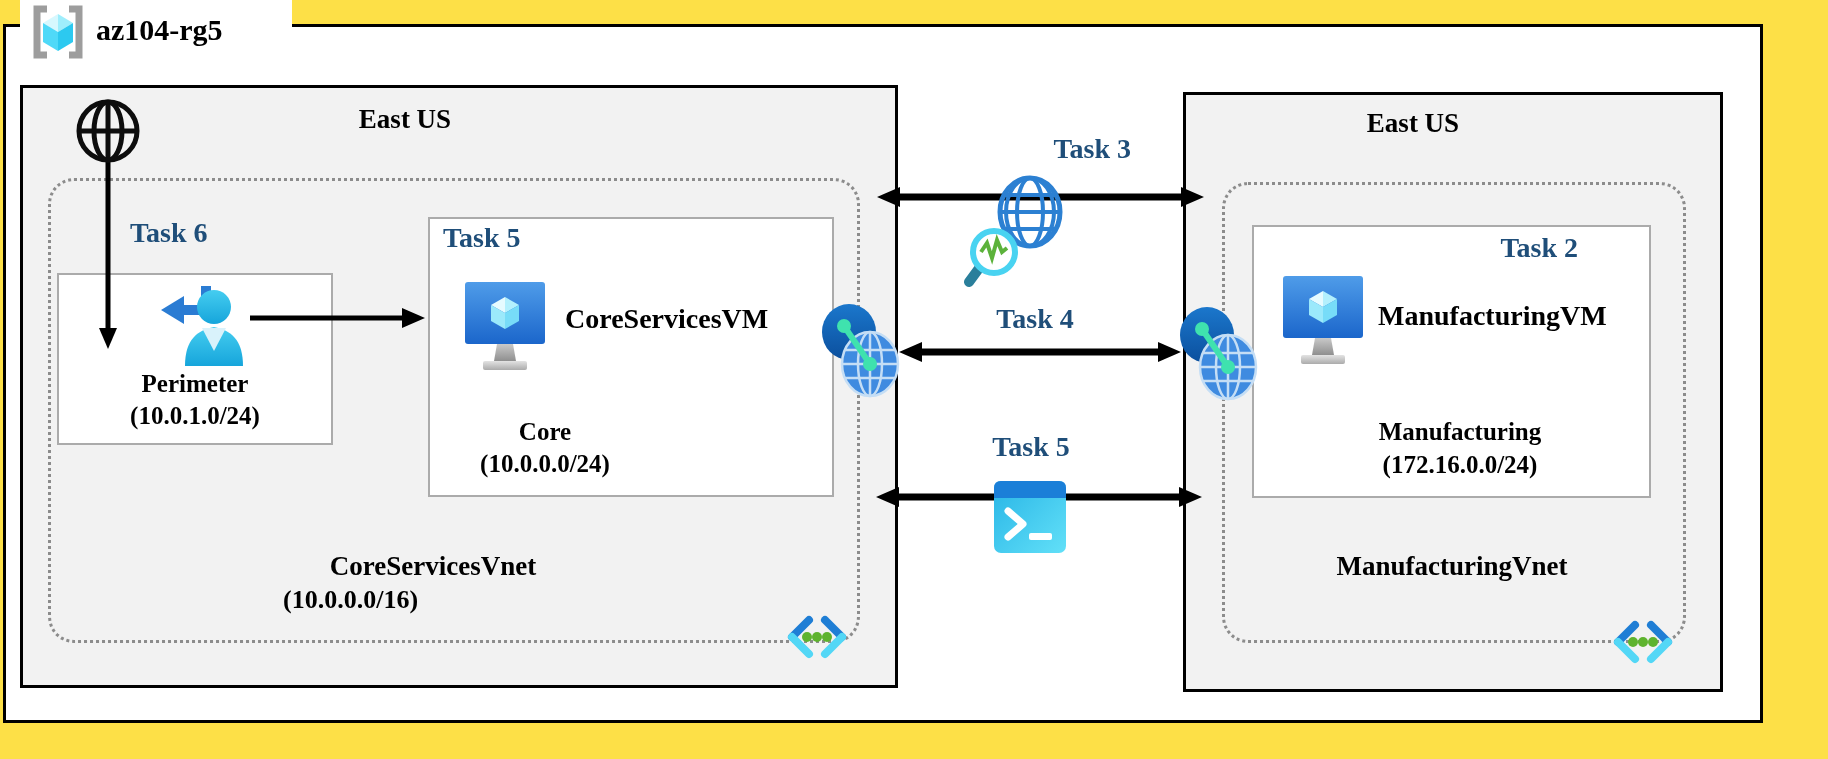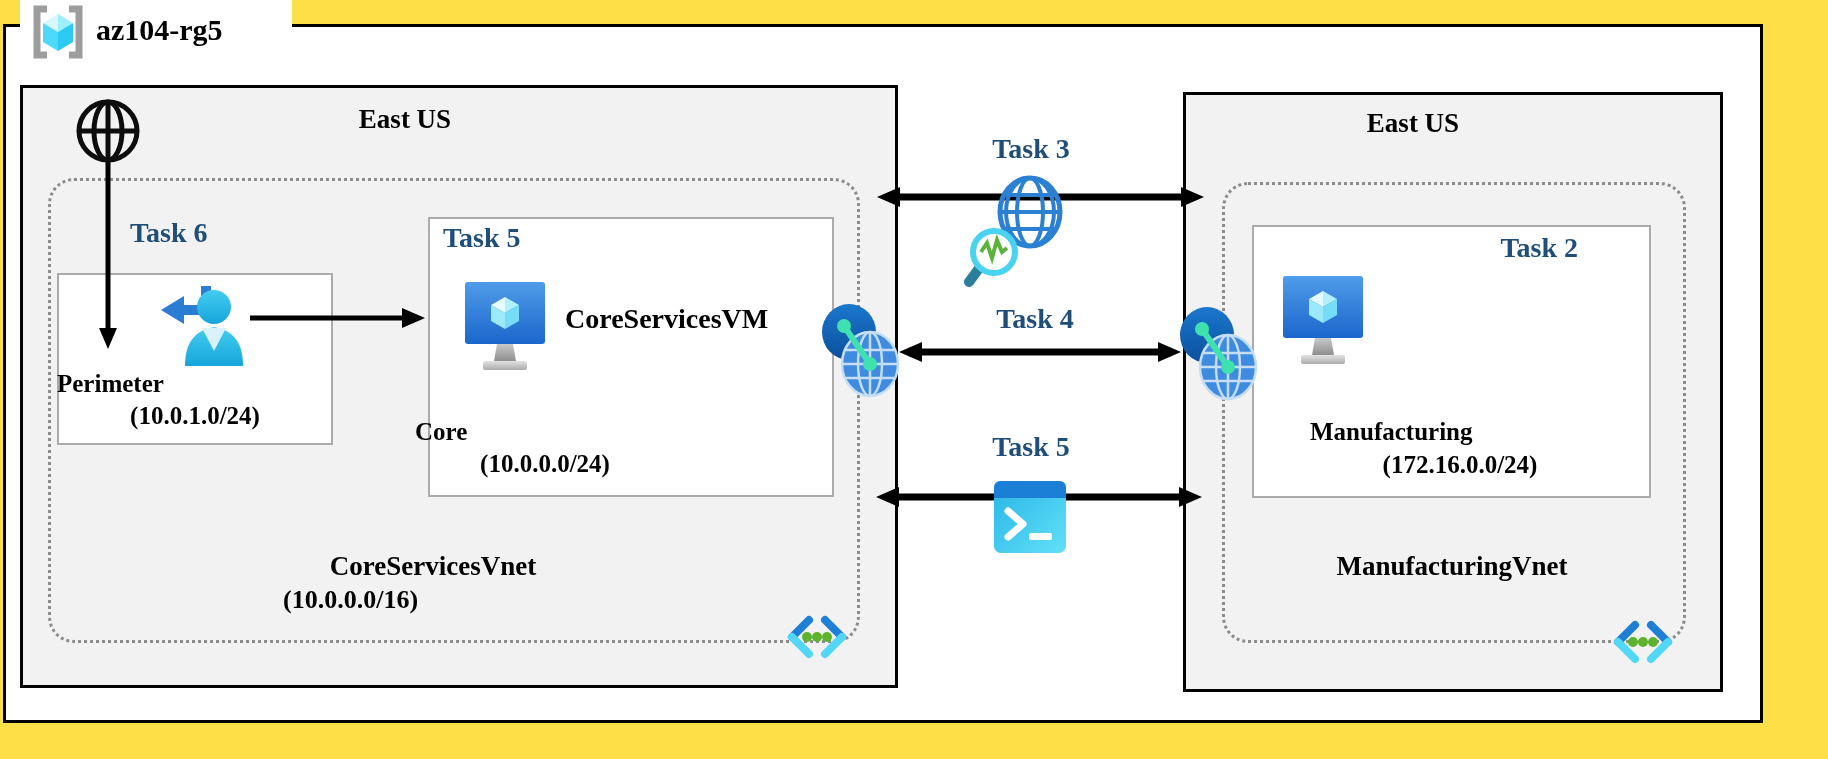--- a/index.html
+++ b/index.html
@@ -16,21 +16,21 @@
   .region-title{font-size:27px;z-index:4;text-align:center;white-space:nowrap;}
   .vnet-dotted{border:3px dotted #8c8c8c;border-radius:26px;z-index:3;}
   .vnet-left{left:48px;top:178px;width:812px;height:465px;}
   .vnet-right{left:1222px;top:182px;width:464px;height:461px;}
   .subnet-box{background:#fff;border:2px solid #ababab;z-index:4;}
   .box-perimeter{left:57px;top:273px;width:276px;height:172px;}
   .box-core{left:428px;top:217px;width:406px;height:280px;}
   .box-mfg{left:1252px;top:225px;width:399px;height:273px;}
   .task{color:#1F4E79;font-size:28px;z-index:6;white-space:nowrap;}
   .vm-name{font-size:28px;z-index:6;white-space:nowrap;}
-  .subnet-name{font-size:25px;z-index:6;white-space:nowrap;}
+  .subnet-name{font-size:25px;z-index:6;text-align:center;white-space:nowrap;}
   .subnet-cidr{font-size:25px;z-index:6;text-align:center;white-space:nowrap;}
   .vnet-name{font-size:27px;z-index:6;text-align:center;white-space:nowrap;}
   .vnet-cidr{font-size:26px;z-index:6;text-align:left;white-space:nowrap;}
   .arrow{z-index:5;}
   .icon{z-index:7;}
   .icon-under{z-index:6;}
 </style>
 </head>
 <body>
 
@@ -133,21 +133,21 @@
       <path d="M25 9 L8 26" stroke="#1f7ed5"></path>
       <path d="M8 26 L25 43" stroke="#53d7f6"></path>
       <path d="M41 9 L58 26" stroke="#1f7ed5"></path>
       <path d="M58 26 L41 43" stroke="#53d7f6"></path>
     </g>
     <circle cx="23" cy="26" r="5" fill="#5eb32e"></circle>
     <circle cx="33" cy="26" r="5" fill="#5eb32e"></circle>
     <circle cx="43" cy="26" r="5" fill="#5eb32e"></circle>
   </svg>
 
-  <div class="abs task" style="left:931px;top:133px;width:200px;text-align:center">Task 3</div>
+  <div class="abs task" style="left:931px;top:133px;width:200px;text-align:right">Task 3</div>
   <svg class="abs arrow" style="left:876px;top:183px" width="329" height="28">
     <line x1="20" y1="14" x2="309" y2="14" stroke="#000" stroke-width="7"></line>
     <polygon points="1,14 24,4 24,24" fill="#000"></polygon>
     <polygon points="328,14 305,4 305,24" fill="#000"></polygon>
   </svg>
   <svg class="abs icon-under abs" style="left:964px;top:172px;position:absolute" width="112" height="122" viewBox="0 0 112 122">
     <defs>
         <clipPath id="nwclip">
           <ellipse cx="66" cy="40" rx="30" ry="34"></ellipse>
         </clipPath>
@@ -262,20 +262,21 @@
       </linearGradient>
     </defs>
     <rect x="2" y="2" width="80" height="62" rx="3" fill="url(#vmg2)"></rect>
     <polygon points="42,17 28,25 42,33" fill="#e6fbff"></polygon>
     <polygon points="42,17 56,25 42,33" fill="#b3f0fd"></polygon>
     <polygon points="28,25 42,33 42,49 28,41" fill="#9be9fb"></polygon>
     <polygon points="56,25 42,33 42,49 56,41" fill="#77dcf8"></polygon>
     <polygon points="34,64 50,64 53,81 31,81" fill="url(#stg2)"></polygon>
     <rect x="20" y="81" width="44" height="9" rx="2" fill="url(#bsg2)"></rect>
   </svg>
+  <div class="abs vm-name" style="left:1378px;top:300px">ManufacturingVM</div>
   <div class="abs subnet-name" style="left:1310px;top:418px;width:300px">Manufacturing</div>
   <div class="abs subnet-cidr" style="left:1310px;top:451px;width:300px">(172.16.0.0/24)</div>
 
   <div class="abs vnet-name" style="left:1302px;top:551px;width:300px">ManufacturingVnet</div>
 
   <svg class="abs icon" style="left:1610px;top:616px" width="66" height="52" viewBox="0 0 66 52">
     <g stroke-width="8" stroke-linecap="round" fill="none">
       <path d="M25 9 L8 26" stroke="#1f7ed5"></path>
       <path d="M8 26 L25 43" stroke="#53d7f6"></path>
       <path d="M41 9 L58 26" stroke="#1f7ed5"></path>

